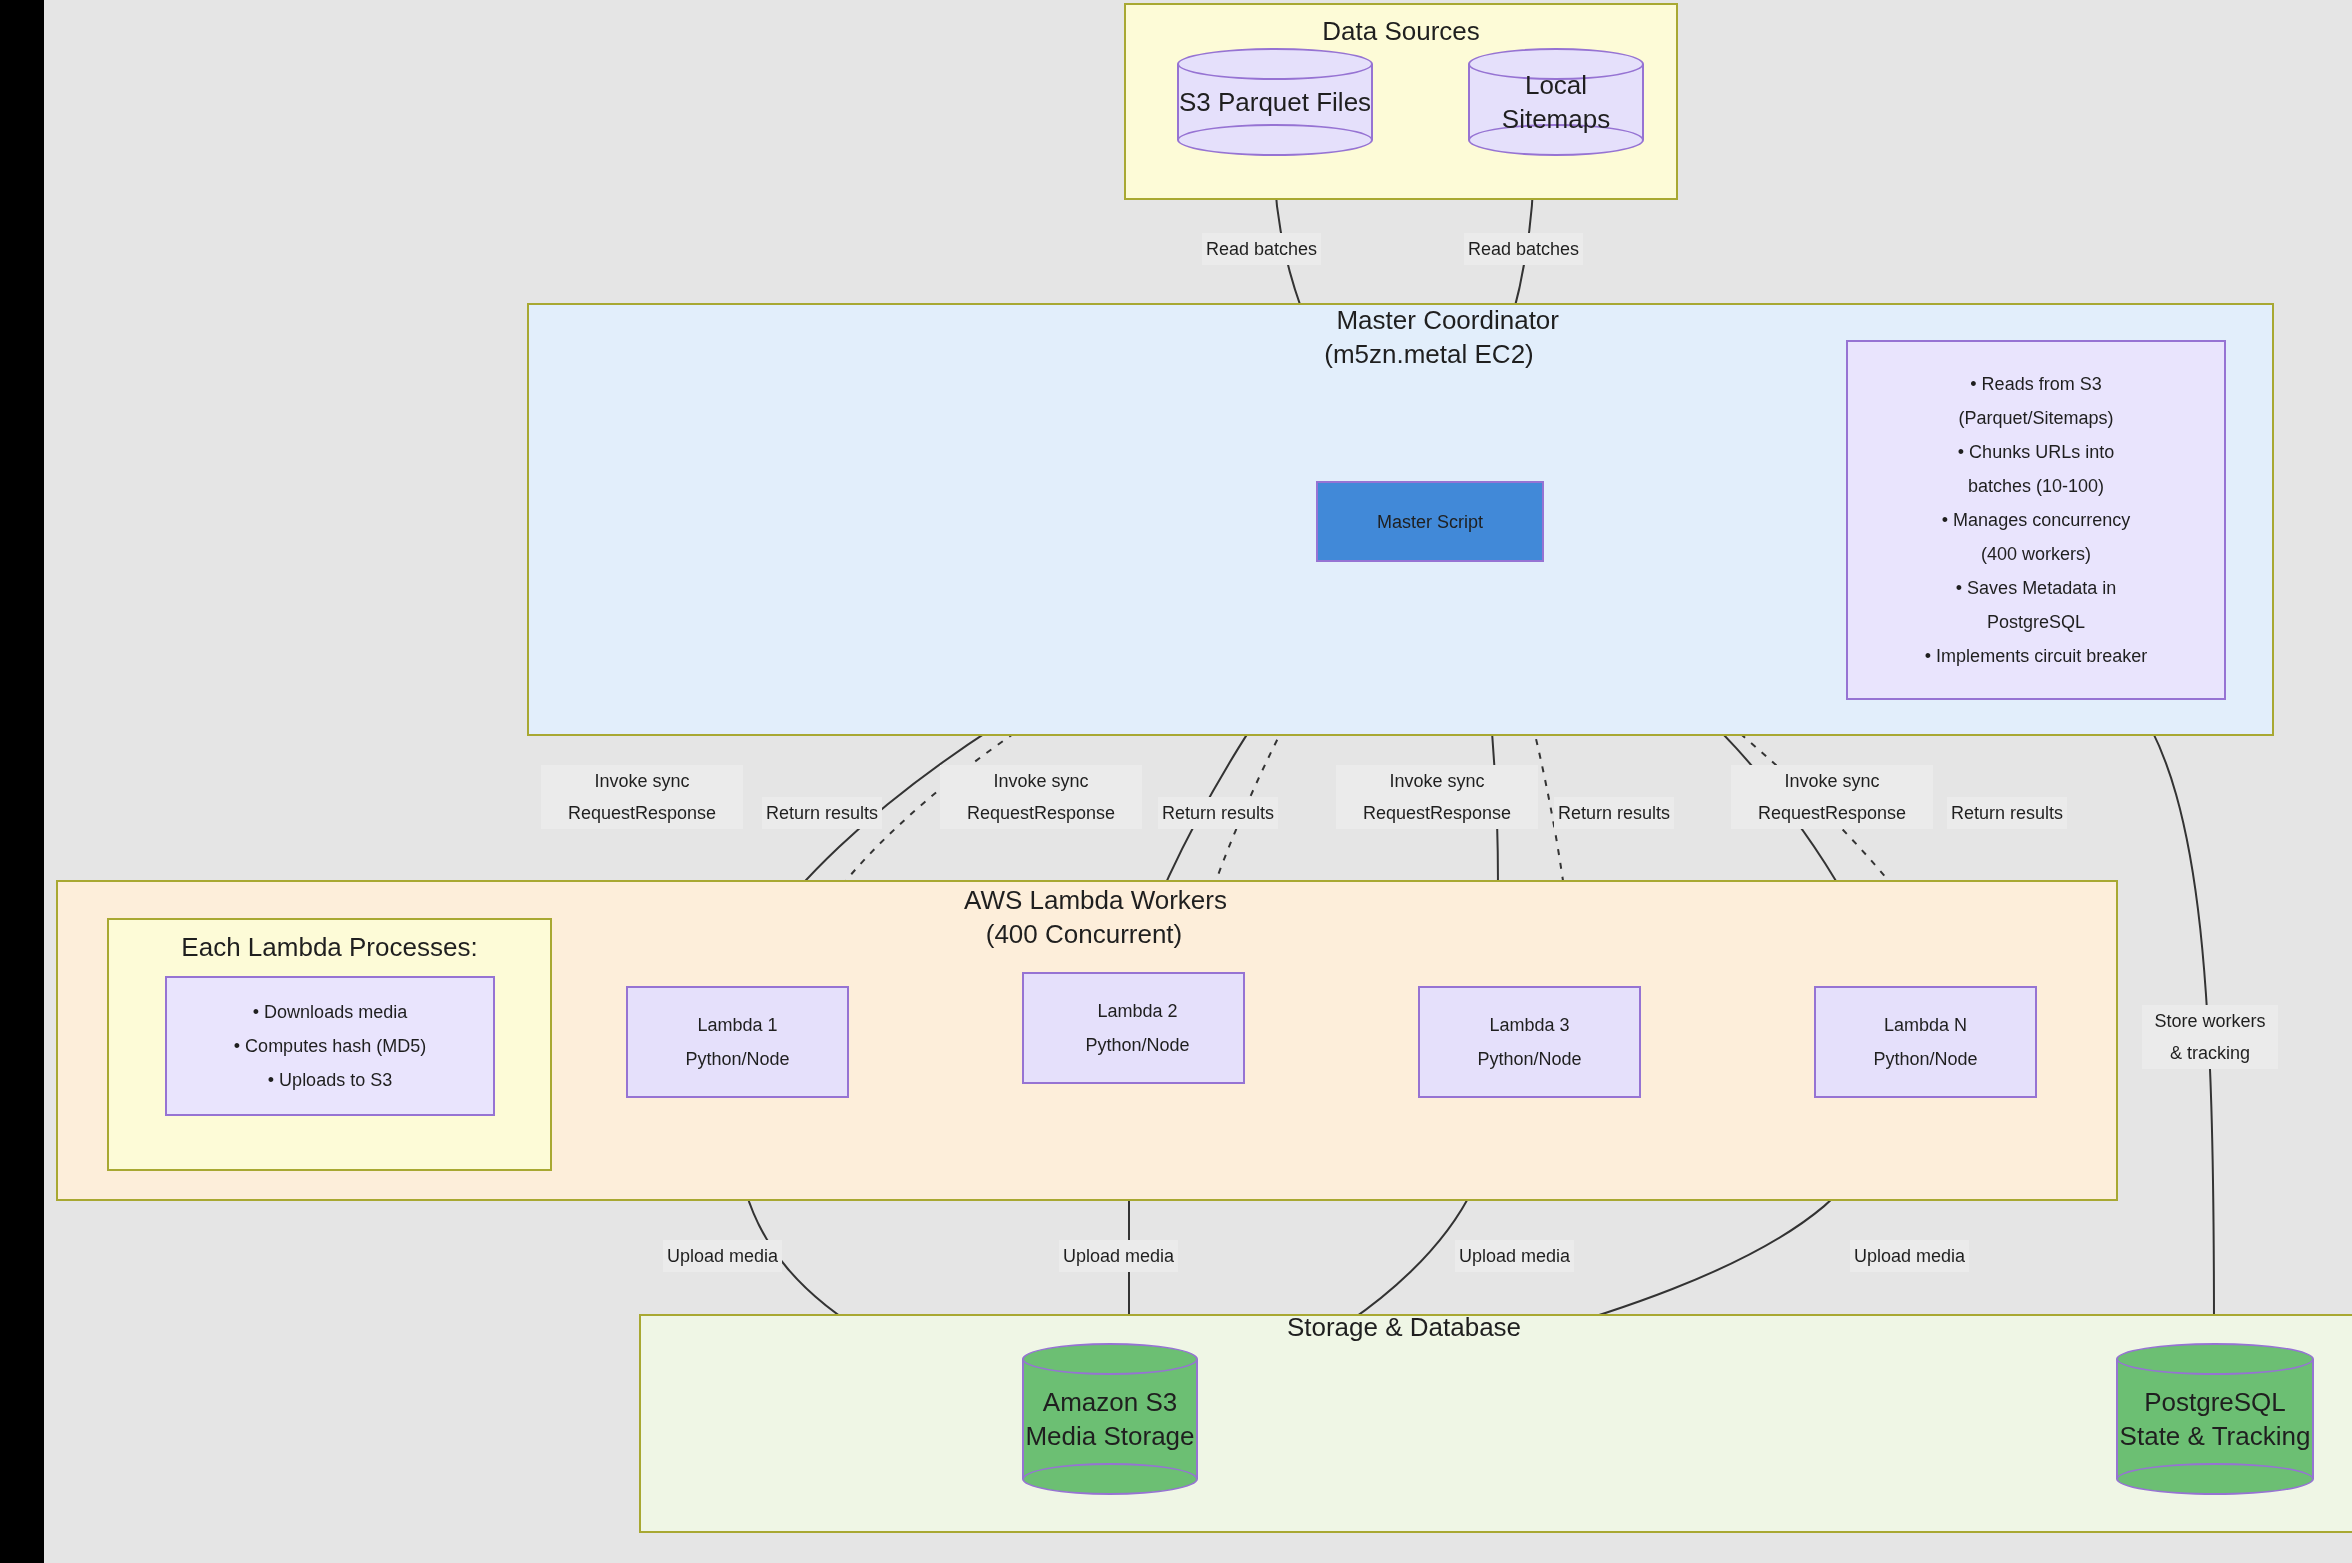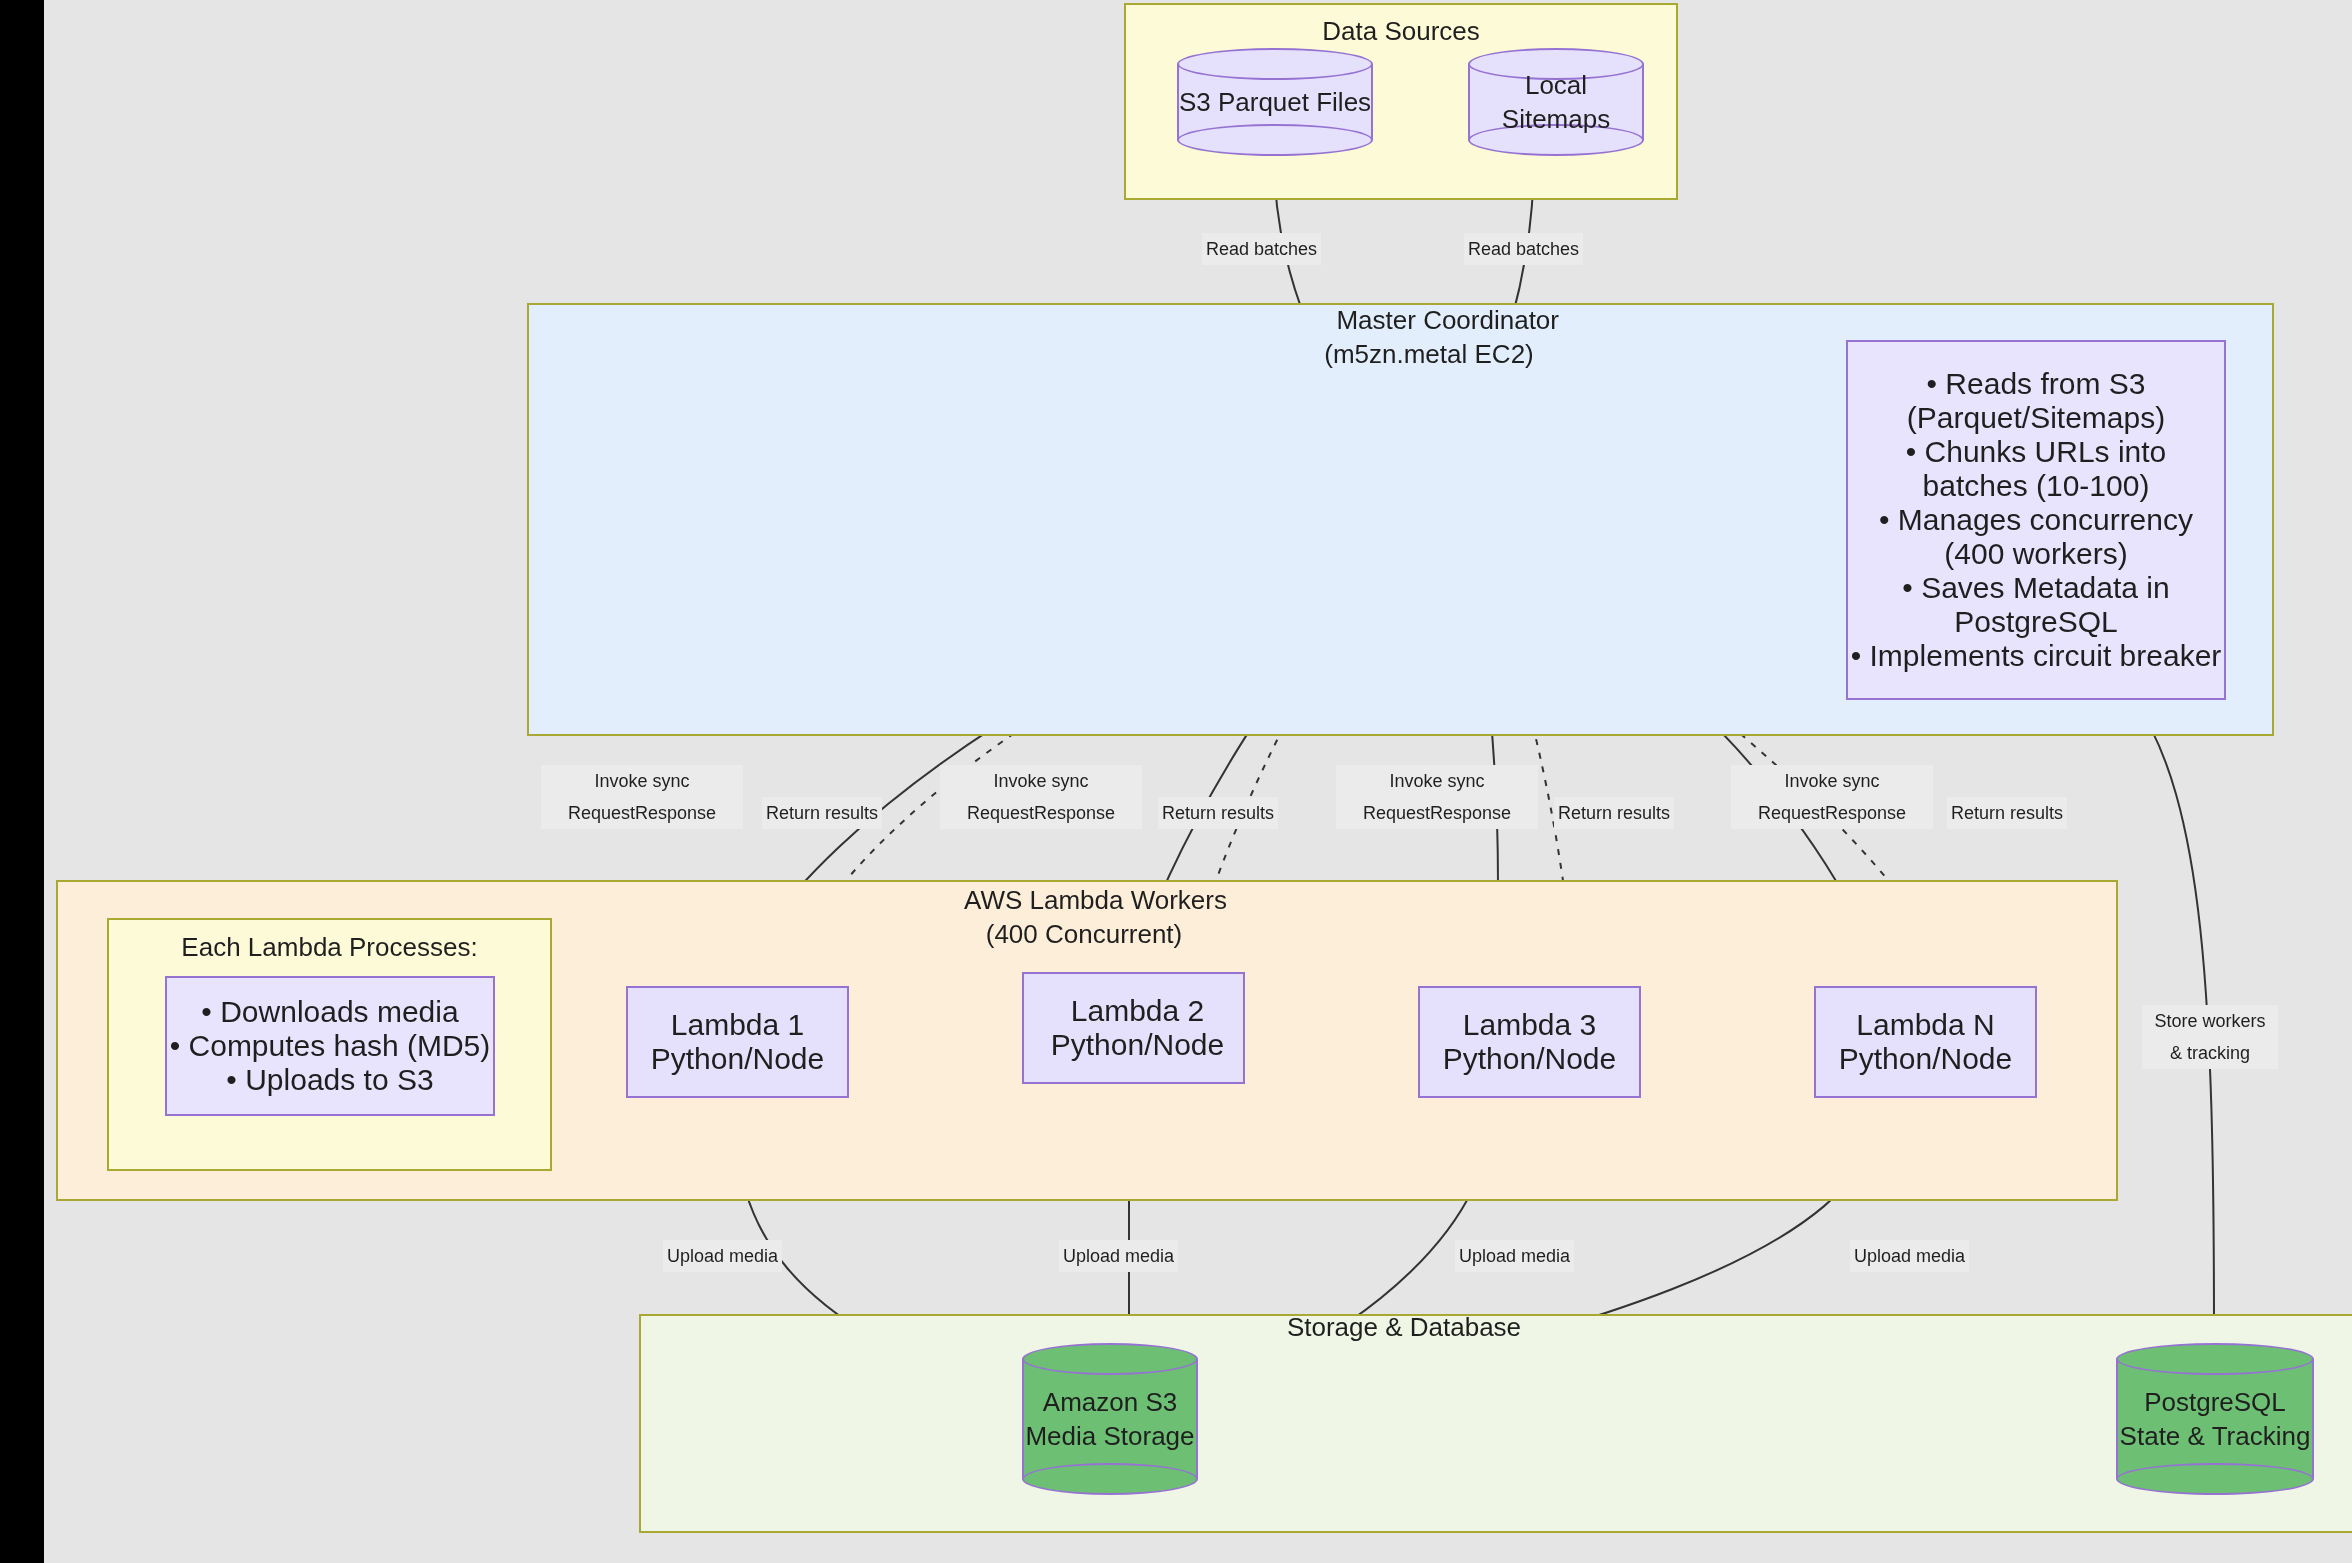--- a/index.html
+++ b/index.html
@@ -4,21 +4,21 @@
 <style>
   html,body{margin:0;padding:0;background:#000;}
   body{width:2352px;height:1563px;font-family:"Liberation Sans",sans-serif;overflow:hidden;}
   #stage{position:relative;width:2352px;height:1563px;background:#e5e5e5;margin-left:44px;}
   svg#wires{position:absolute;left:0;top:0;width:2352px;height:1563px;pointer-events:none;}
 
   .cluster{position:absolute;box-sizing:border-box;border:2px solid #a8a832;}
   .cluster-title{position:absolute;left:0;right:0;text-align:center;color:#1f1f1f;font-size:26px;line-height:34px;}
 
   .node{position:absolute;box-sizing:border-box;display:flex;flex-direction:column;
-        align-items:center;justify-content:center;color:#1f1f1f;font-size:30px;line-height:34px;text-align:center;}
+        align-items:center;justify-content:center;color:#1f1f1f;font-size:18px;line-height:34px;text-align:center;}
   .rect{border:2px solid #9673d3;background:#e5e0fb;}
   .blue{border:2px solid #9673d3;background:#4189d8;}
   .note{border:2px solid #9673d3;background:#e9e4fd;padding:6px 10px;}
   .note div{white-space:nowrap;}
   .innerbox{border:2px solid #a8a832;background:#fdfbd7;}
 
   .cyl{position:absolute;}
   .cyl .body{position:absolute;left:0;right:0;top:16px;bottom:16px;background:#e5e0fb;
              border-left:2px solid #9673d3;border-right:2px solid #9673d3;}
   .cyl .top{position:absolute;left:0;right:0;top:0;height:32px;border:2px solid #9673d3;
@@ -88,20 +88,23 @@
   </div>
 
   <div class="edgelabel" style="left:1158px;top:233px;">Read batches</div>
   <div class="edgelabel" style="left:1420px;top:233px;">Read batches</div>
 
   <div class="cluster" style="left:483px;top:303px;width:1747px;height:433px;background:#e2eefb;">
   </div>
   <div class="plainlabel" style="left:1255px;top:303px;width:260px;text-align:right;">Master Coordinator</div>
   <div class="plainlabel" style="left:1255px;top:337px;width:260px;">(m5zn.metal EC2)</div>
 
+  <div class="node blue" style="left:1272px;top:481px;width:228px;height:81px;">
+    <div>Master Script</div>
+  </div>
 
   <div class="node note" style="left:1802px;top:340px;width:380px;height:360px;">
     <div>• Reads from S3</div>
     <div>(Parquet/Sitemaps)</div>
     <div>• Chunks URLs into</div>
     <div>batches (10-100)</div>
     <div>• Manages concurrency</div>
     <div>(400 workers)</div>
     <div>• Saves Metadata in</div>
     <div>PostgreSQL</div>

